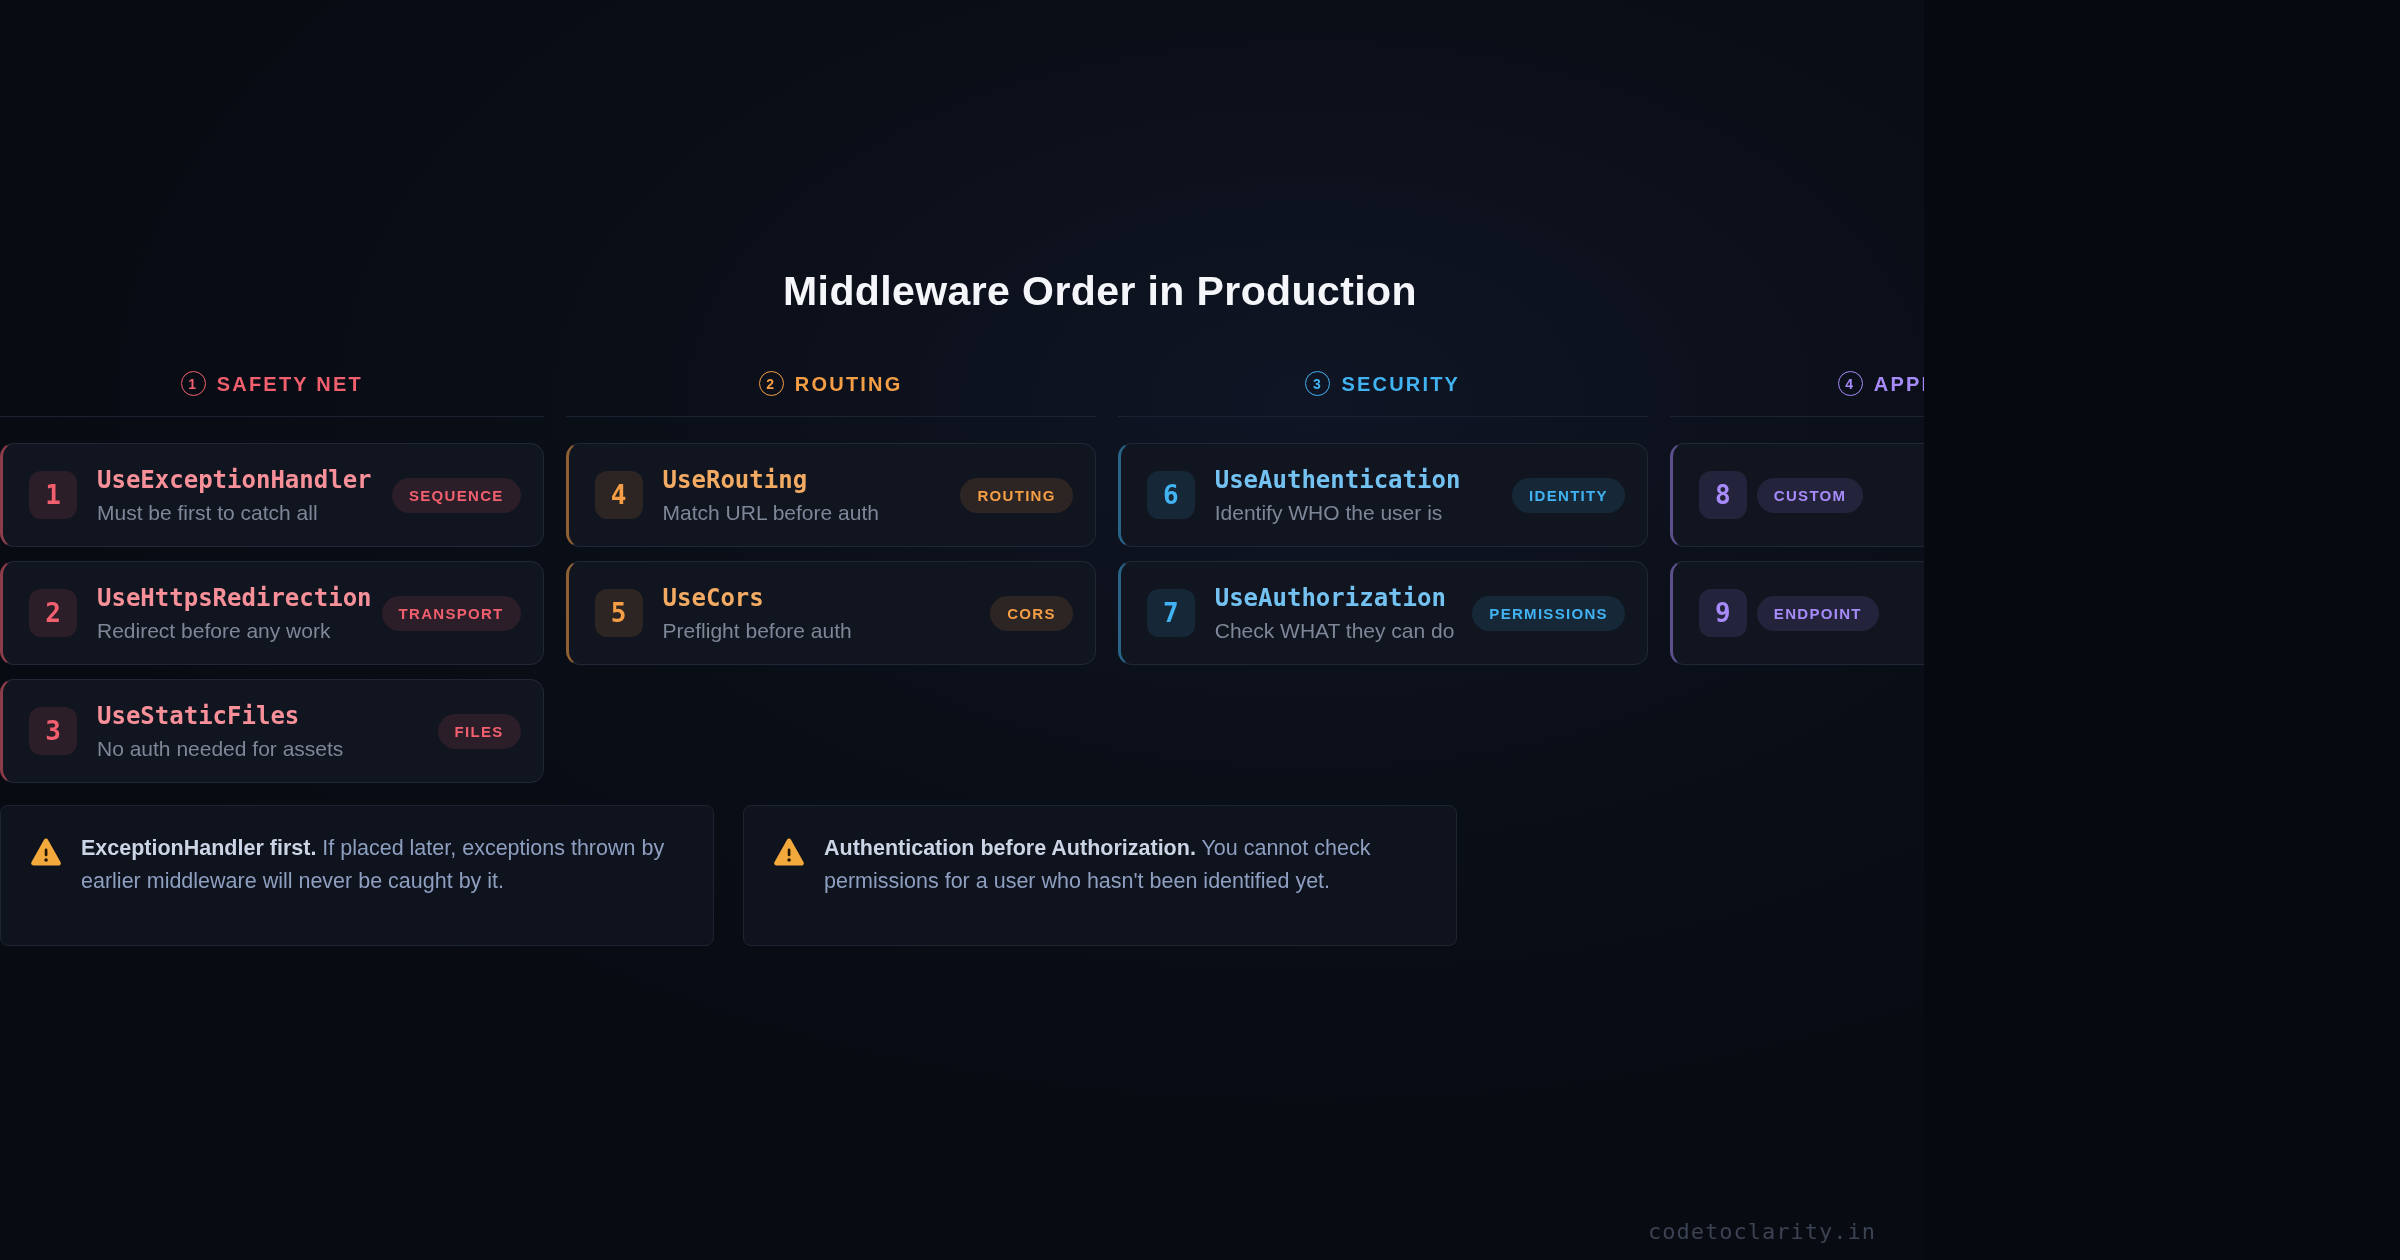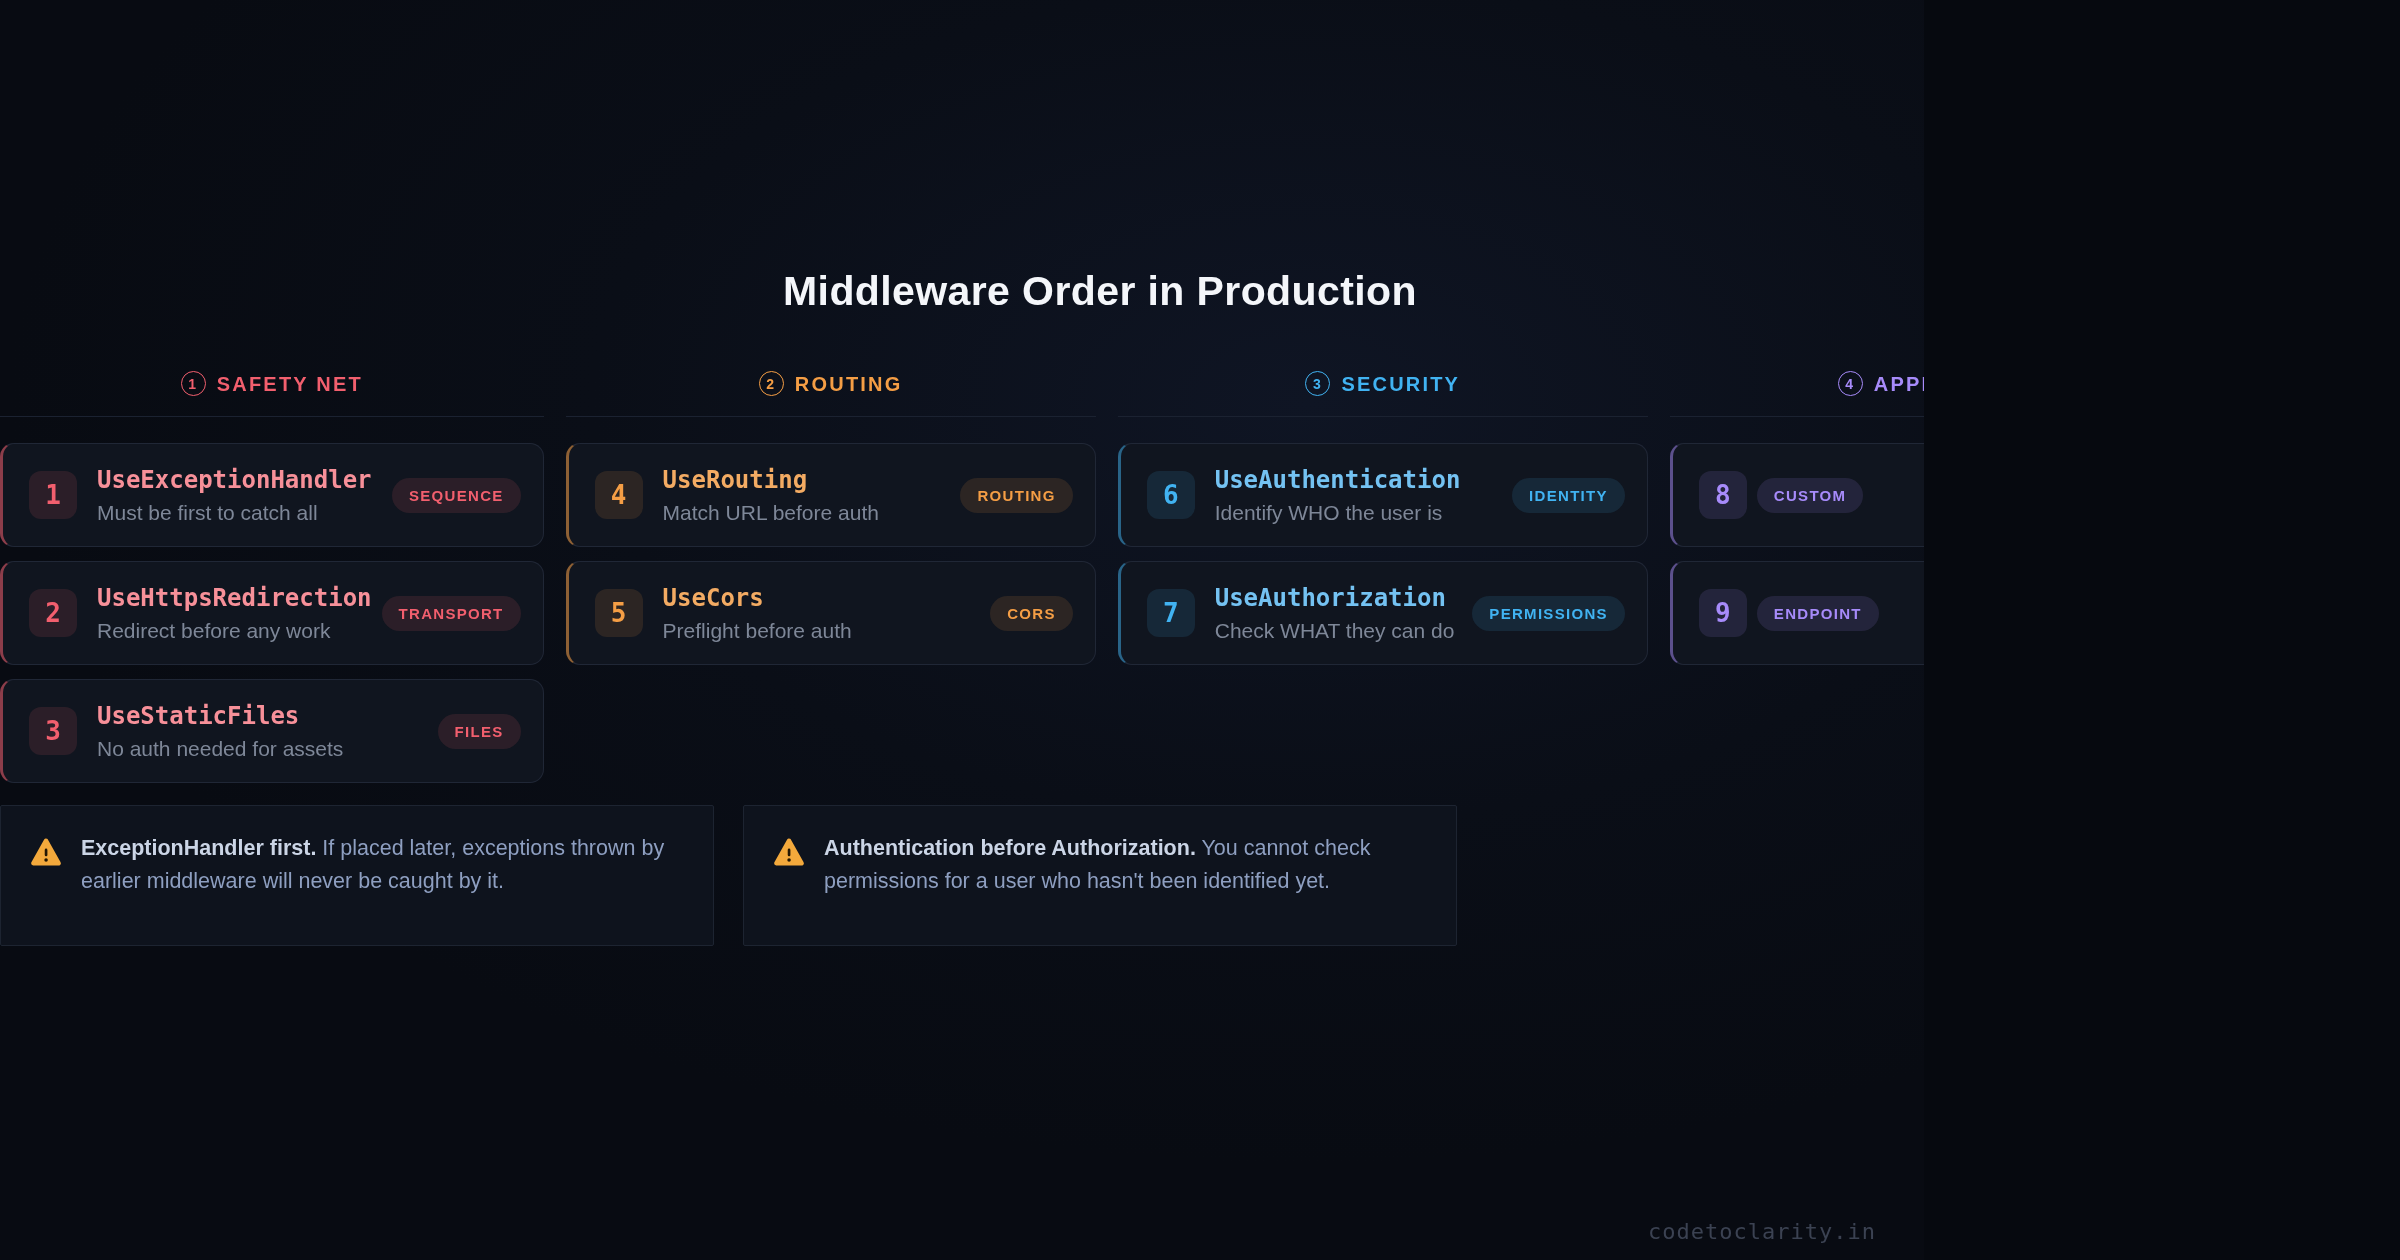--- a/index.html
+++ b/index.html
@@ -66,21 +66,21 @@
   .t-orange{--a:#f59e45;--title:#f3ab63;--soft:rgba(245,158,69,.12);--edge:rgba(245,158,69,.55);}
   .t-blue  {--a:#41b3f2;--title:#74c2f2;--soft:rgba(65,179,242,.12);--edge:rgba(65,179,242,.50);}
   .t-purple{--a:#a78bfa;--title:#bda4f8;--soft:rgba(167,139,250,.13);--edge:rgba(167,139,250,.50);}
   .col-header.t-red{color:#f25f6e}.col-header.t-orange{color:#f59e45}
   .col-header.t-blue{color:#41b3f2}.col-header.t-purple{color:#a78bfa}
 
   
   .notes{display:grid;grid-template-columns:repeat(3,1fr);gap:29px;margin-top:22px;}
   .note{
     display:flex;align-items:flex-start;gap:18px;box-sizing:border-box;
-    background:#0e131d;border:1px solid #1d2431;border-radius:2px;
+    background:#0e131d;border:1px solid #1d2431;border-radius:8px;
     padding:26px 28px;min-height:141px;
   }
   .note p{margin:0;font-size:21.5px;line-height:1.52;color:#8e9fc1;}
   .note b{color:#cbd5e6;font-weight:700;}
   .warn-svg{flex:none;margin-top:3px;}
 
   
   .watermark{
     position:absolute;right:48px;bottom:16px;
     font-family:"DejaVu Sans Mono",monospace;

